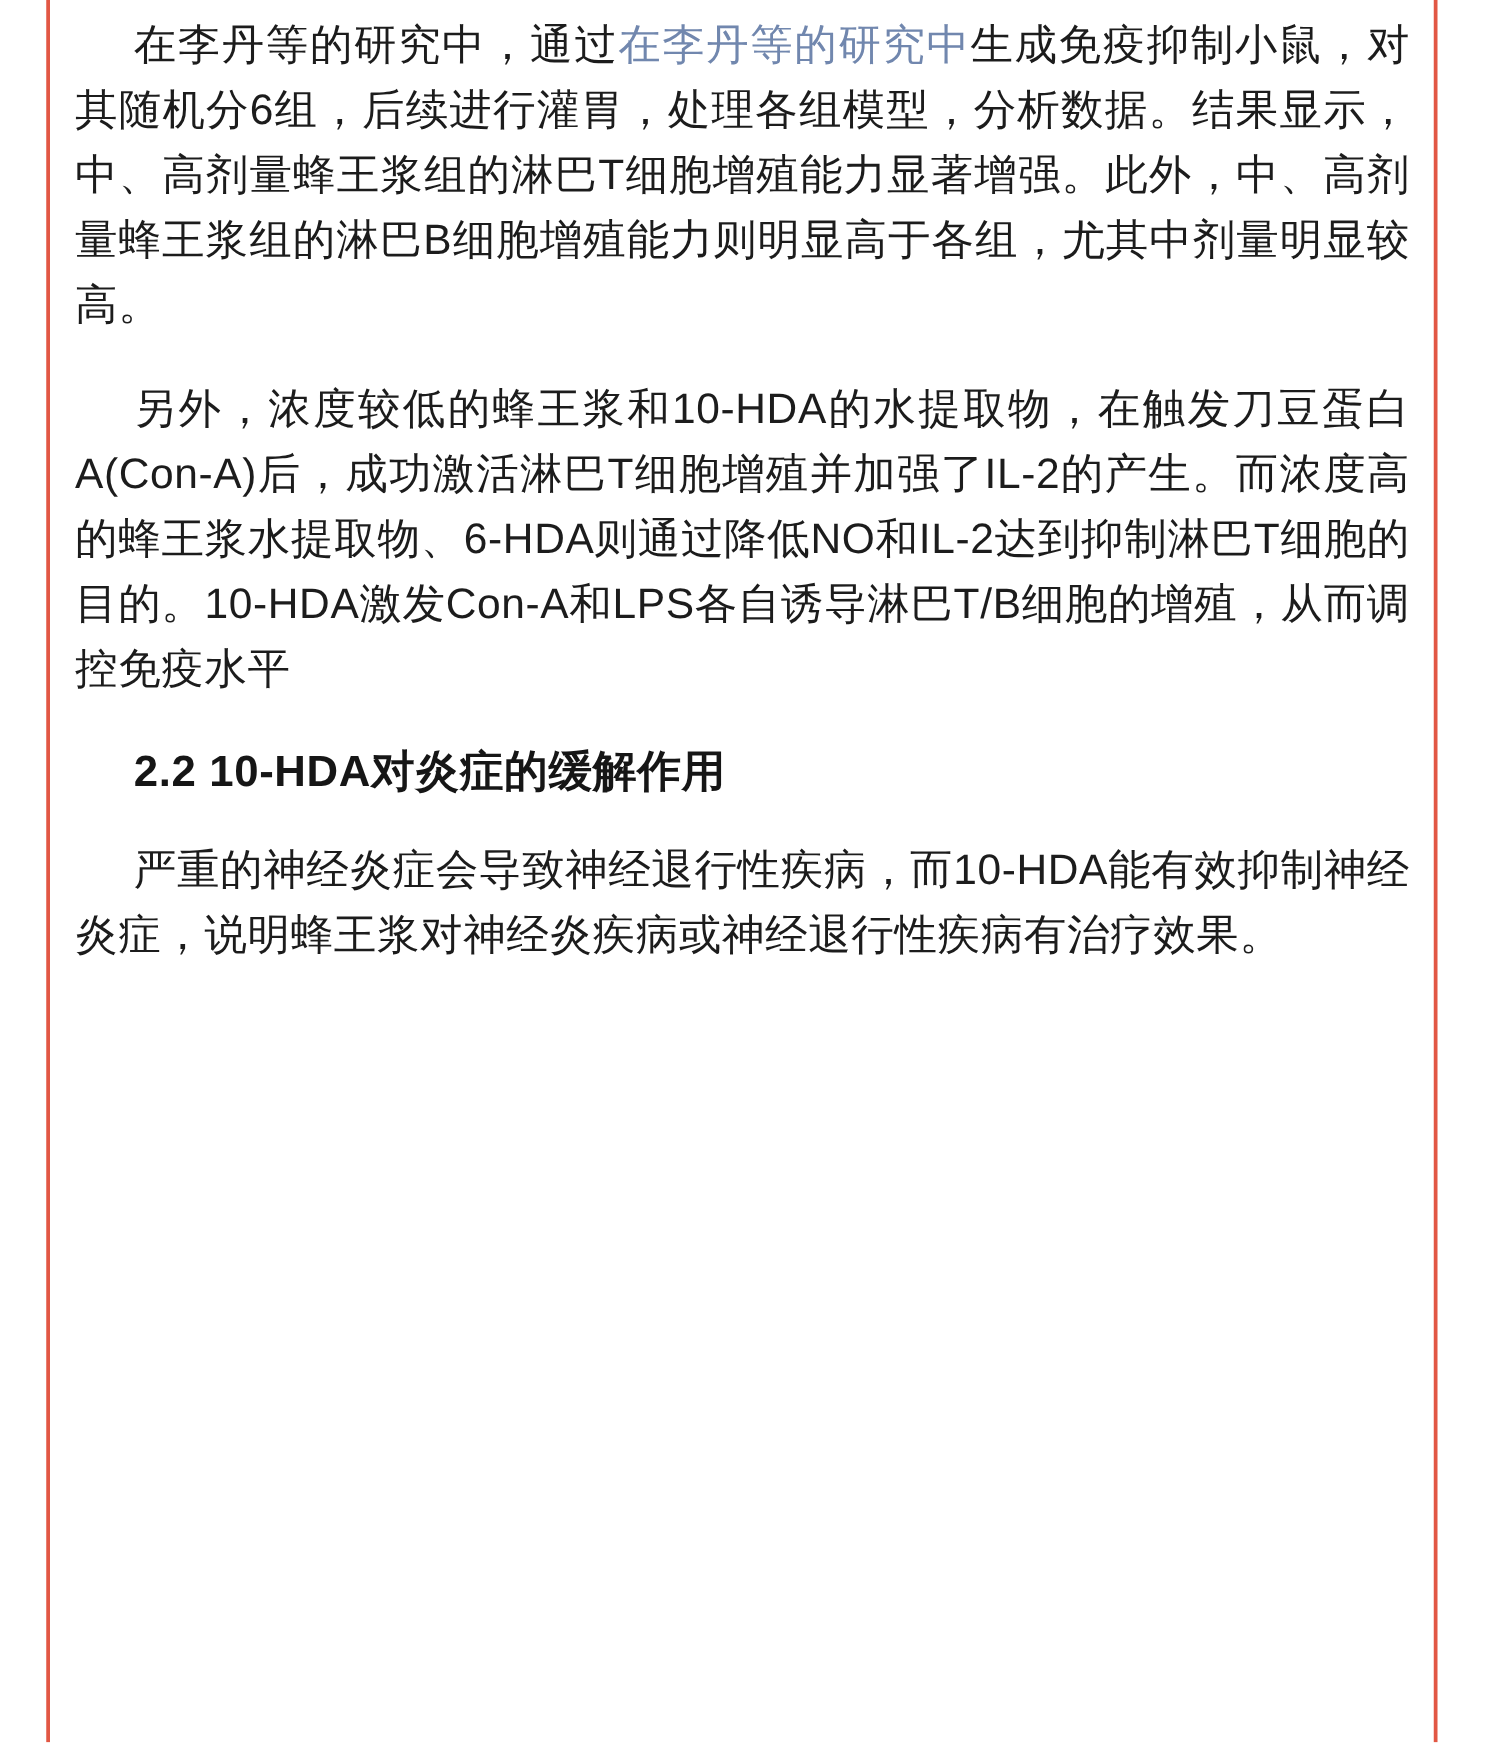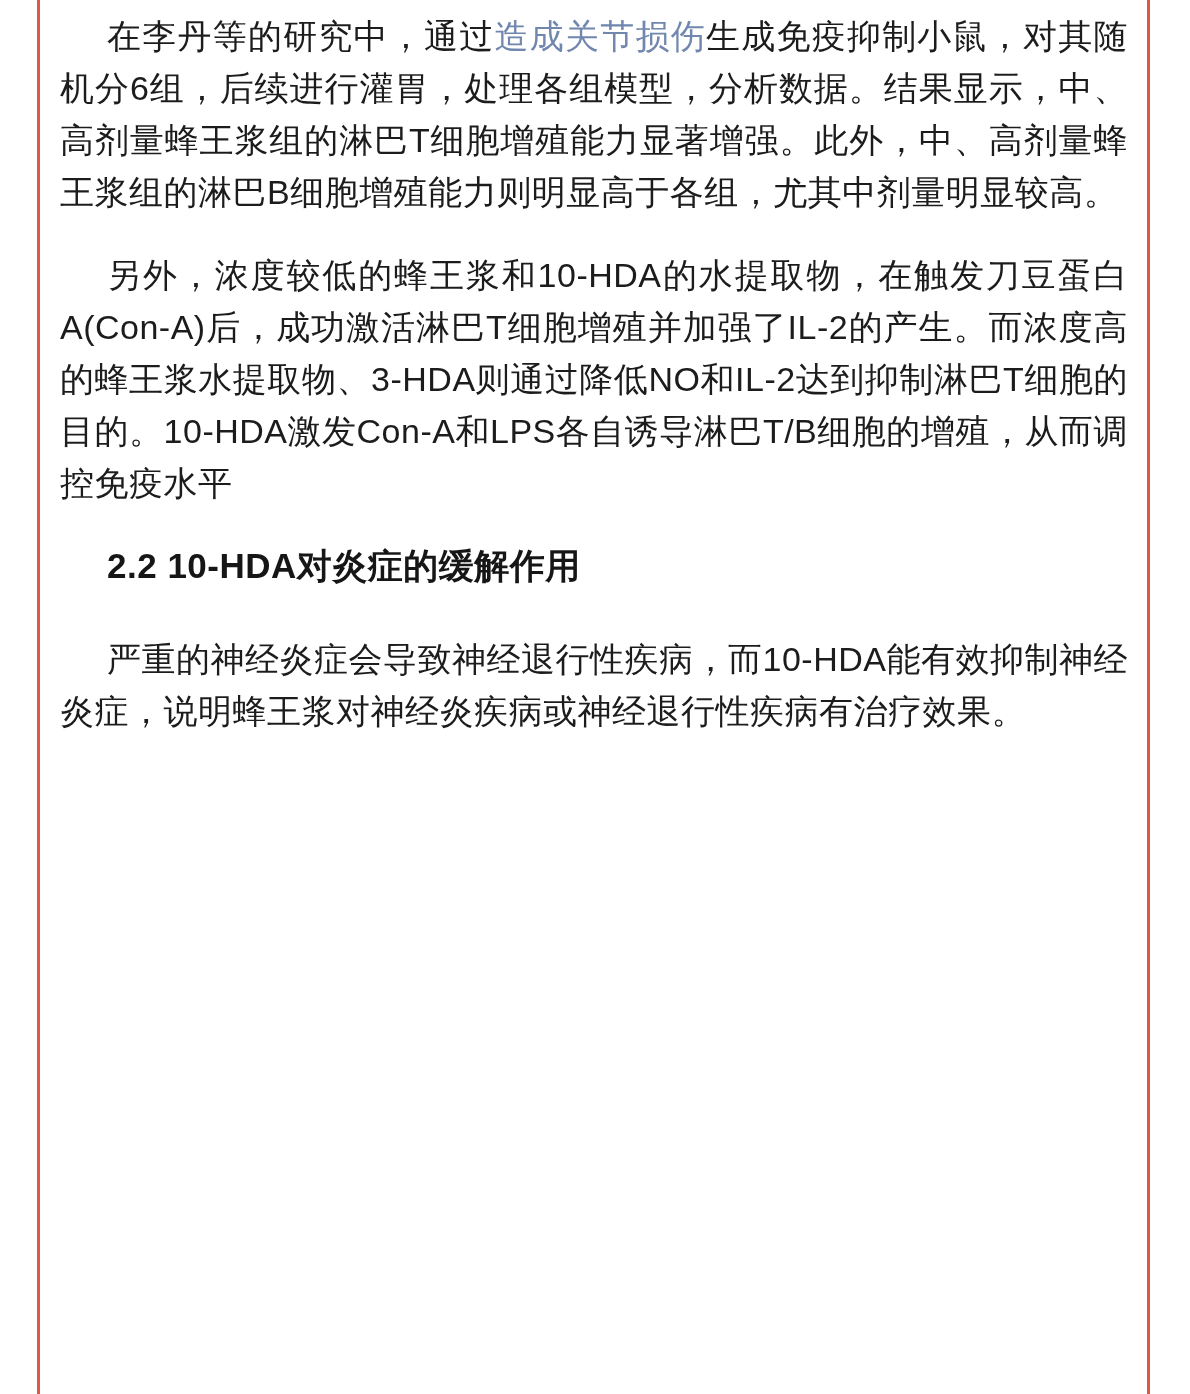--- a/index.html
+++ b/index.html
@@ -41,42 +41,42 @@
     text-indent: 47px;
     color: var(--text);
     margin: 0 0 31px 0;
     letter-spacing: 0.5px;
   }
   h3.section-heading {
     font-size: 35px;
     line-height: 52px;
     font-weight: bold;
     color: #161616;
-    margin: 0 0 41px 0;
+    margin: 0 0 26px 0;
     padding-left: 47px;
     letter-spacing: 0.5px;
   }
   a.inline-link {
     color: var(--link);
     text-decoration: none;
     cursor: pointer;
   }
 </style>
 </head>
 <body>
 
 <div class="page">
   <div class="rule left"></div>
   <div class="rule right"></div>
 
   <div class="content">
 
-    <p class="body-para"><span>在李丹等的研究中，通过</span><a class="inline-link">造成关节损伤</a><span>生成免疫抑制小鼠，对其随机分6组，后续进行灌胃，处理各组模型，分析数据。结果显示，中、高剂量蜂王浆组的淋巴T细胞增殖能力显著增强。此外，中、高剂量蜂王浆组的淋巴B细胞增殖能力则明显高于各组，尤其中剂量明显较高。</span></p>
+    <p class="body-para"><span>在李丹等的研究中，通过</span><a class="inline-link">在李丹等的研究中</a><span>生成免疫抑制小鼠，对其随机分6组，后续进行灌胃，处理各组模型，分析数据。结果显示，中、高剂量蜂王浆组的淋巴T细胞增殖能力显著增强。此外，中、高剂量蜂王浆组的淋巴B细胞增殖能力则明显高于各组，尤其中剂量明显较高。</span></p>
 
-    <p class="body-para">另外，浓度较低的蜂王浆和10-HDA的水提取物，在触发刀豆蛋白A(Con-A)后，成功激活淋巴T细胞增殖并加强了IL-2的产生。而浓度高的蜂王浆水提取物、3-HDA则通过降低NO和IL-2达到抑制淋巴T细胞的目的。10-HDA激发Con-A和LPS各自诱导淋巴T/B细胞的增殖，从而调控免疫水平</p>
+    <p class="body-para">另外，浓度较低的蜂王浆和10-HDA的水提取物，在触发刀豆蛋白A(Con-A)后，成功激活淋巴T细胞增殖并加强了IL-2的产生。而浓度高的蜂王浆水提取物、6-HDA则通过降低NO和IL-2达到抑制淋巴T细胞的目的。10-HDA激发Con-A和LPS各自诱导淋巴T/B细胞的增殖，从而调控免疫水平</p>
 
     <h3 class="section-heading">2.2 10-HDA对炎症的缓解作用</h3>
 
 
 
     <p class="body-para">严重的神经炎症会导致神经退行性疾病，而10-HDA能有效抑制神经炎症，说明蜂王浆对神经炎疾病或神经退行性疾病有治疗效果。</p>
 
   </div>
 </div>
 

